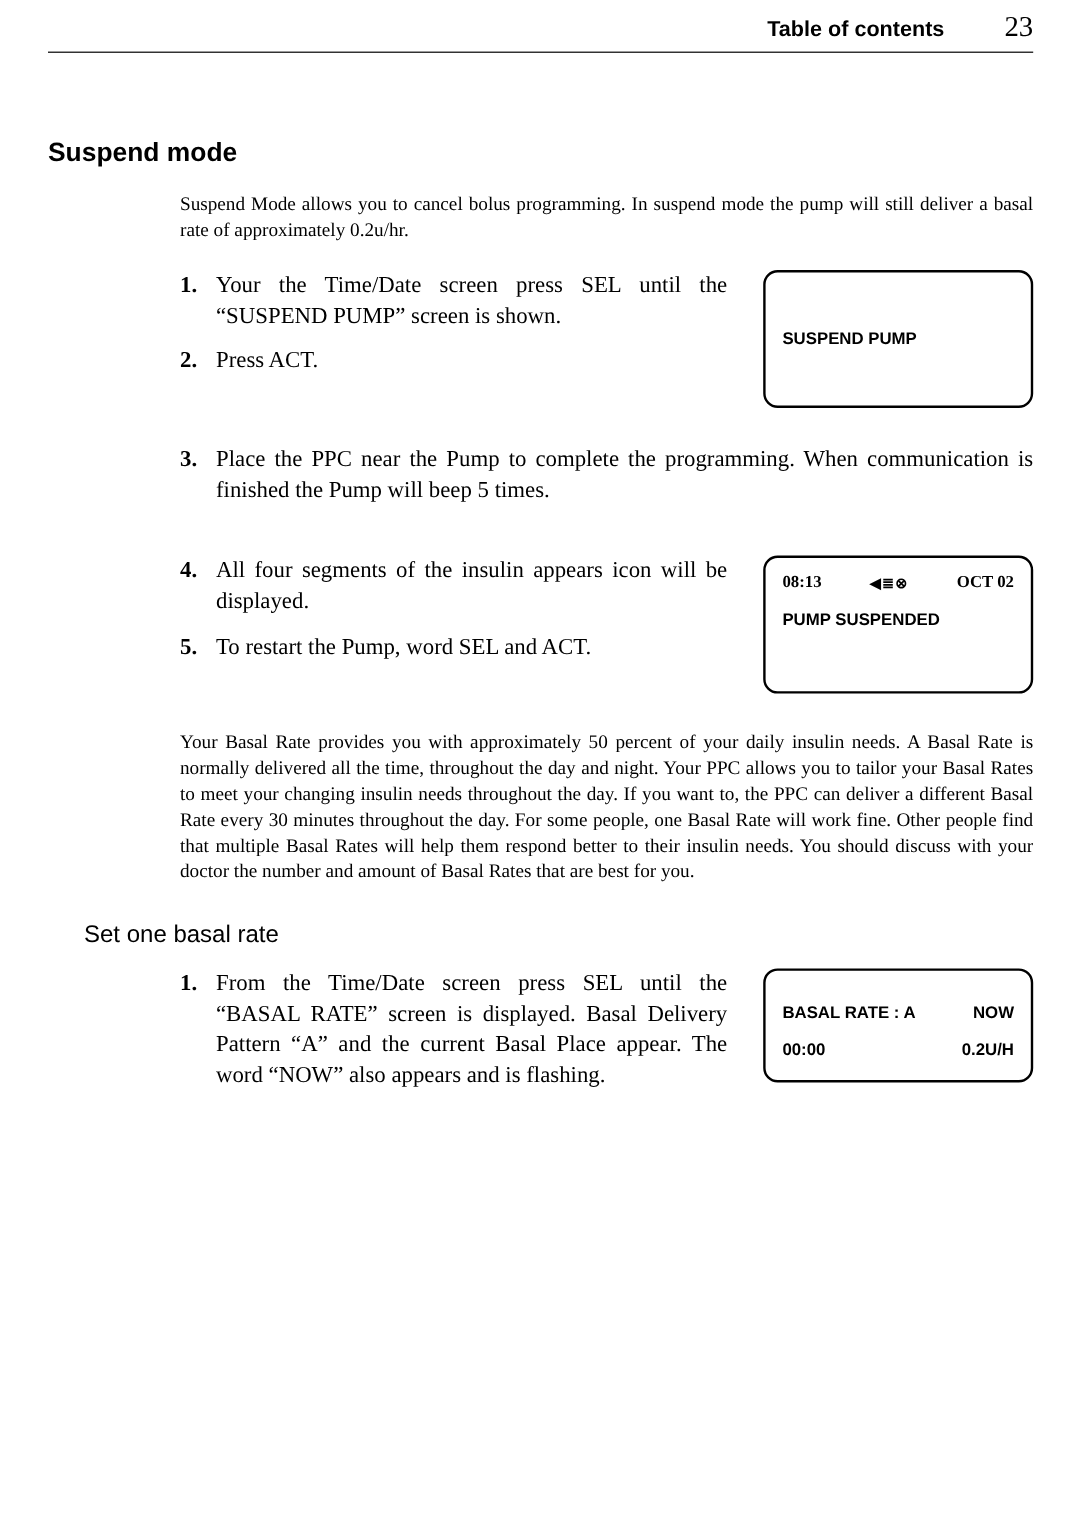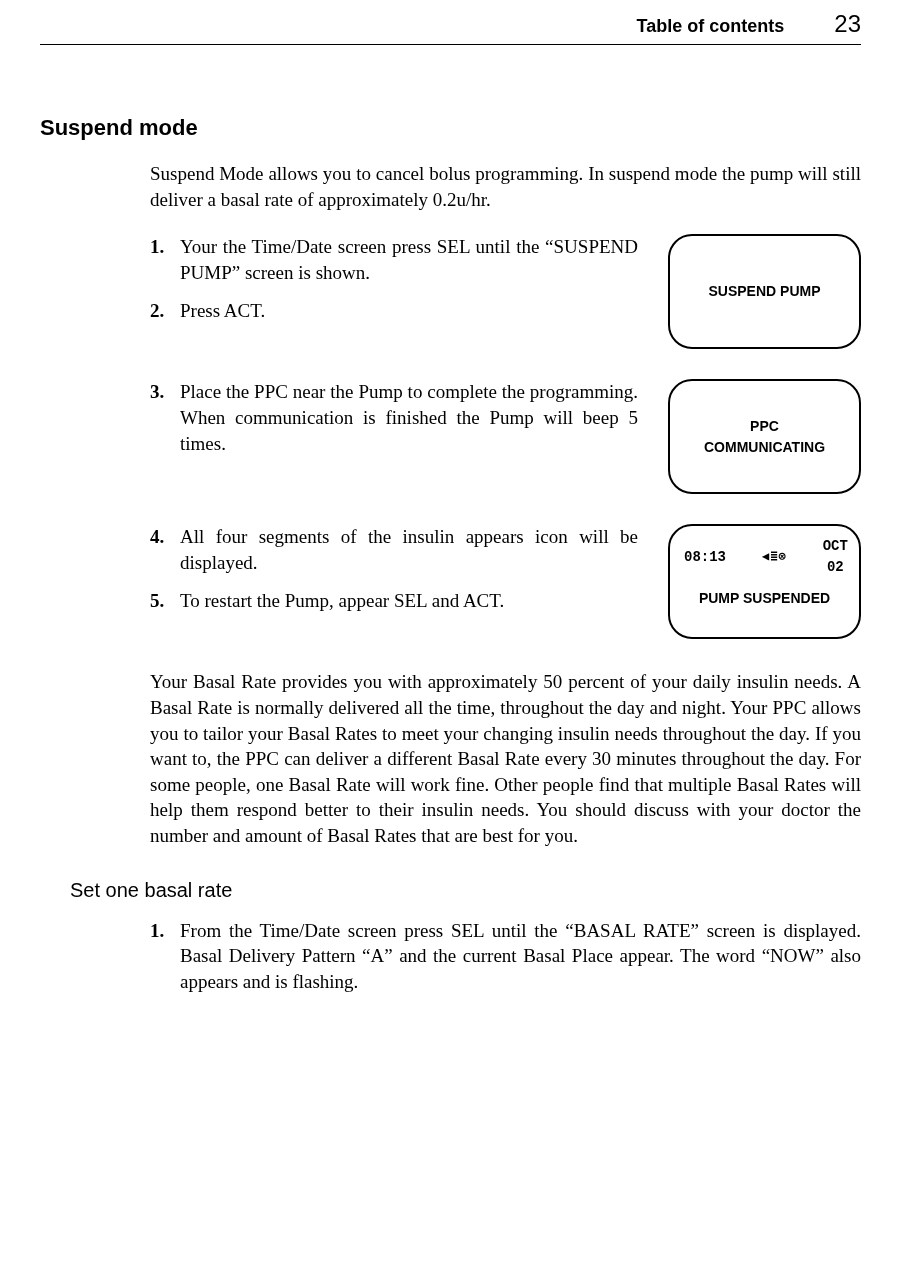--- a/index.html
+++ b/index.html
@@ -23,37 +23,37 @@
     padding-bottom: 6px;
     border-bottom: 1px solid #000;
     margin-bottom: 70px;
   }
   .header-title {
     font-family: Arial, Helvetica, sans-serif;
     font-weight: bold;
     font-size: 18px;
   }
   .header-pagenum {
-    font-family: Liberation Sans, sans-serif;
+    font-family: Liberation Serif, serif;
     font-size: 24px;
   }
   h1.section {
     font-family: Arial, Helvetica, sans-serif;
     font-weight: bold;
     font-size: 22px;
     margin: 0 0 20px 0;
   }
   h2.sub {
     font-family: Arial, Helvetica, sans-serif;
     font-weight: normal;
     font-size: 20px;
     margin: 30px 0 16px 30px;
   }
   p.intro {
-    font-size: 19px;
+    font-size: 16px;
     line-height: 1.35;
     margin: 0 0 22px 110px;
     text-align: justify;
   }
   .step-block {
     display: flex;
     align-items: flex-start;
     gap: 30px;
     margin-left: 110px;
     margin-bottom: 30px;
@@ -69,40 +69,39 @@
     line-height: 1.35;
     margin-bottom: 12px;
     text-align: justify;
   }
   .step-num {
     font-weight: bold;
     min-width: 18px;
   }
   .step-text { flex: 1; }
   .device {
-    width: 193px;
+    width: 225px;
     height: 115px;
     border: 2px solid #000;
-    border-radius: 24px;
+    border-radius: 12px;
     padding: 10px 14px;
     font-family: Arial, Helvetica, sans-serif;
     font-size: 14px;
     font-weight: bold;
     line-height: 1.5;
     display: flex;
     flex-direction: column;
     flex-shrink: 0;
-    text-align: center;
   }
   .device.short { height: 95px; }
   .device .top-row {
     display: flex;
     align-items: center;
     justify-content: space-between;
-    font-family: Liberation Mono, monospace;
+    font-family: Liberation Serif, serif;
     gap: 36px;
   }
   .device .iconset {
     font-size: 12px;
     letter-spacing: 1px;
   }
   .device .mid { margin-top: auto; margin-bottom: auto; }
   .basal-top {
     display: flex;
     justify-content: space-between;
@@ -148,37 +147,31 @@
     </div>
   </div>
 
   <div class="step-block">
     <div class="step-list">
       <div class="step">
         <span class="step-num">3.</span>
         <span class="step-text">Place the PPC near the Pump to complete the programming. When communication is finished the Pump will beep 5 times.</span>
       </div>
     </div>
-    <div class="device">
-      <div class="mid">
-        <div>PPC</div>
-        <div>COMMUNICATING</div>
-      </div>
-    </div>
   </div>
 
   <div class="step-block">
     <div class="step-list">
       <div class="step">
         <span class="step-num">4.</span>
         <span class="step-text">All four segments of the insulin appears icon will be displayed.</span>
       </div>
       <div class="step">
         <span class="step-num">5.</span>
-        <span class="step-text">To restart the Pump, appear SEL and ACT.</span>
+        <span class="step-text">To restart the Pump, word SEL and ACT.</span>
       </div>
     </div>
     <div class="device">
       <div class="top-row lcd-top">
         <span>08:13</span>
         <span class="iconset">◀≣⊗</span>
         <span>OCT 02</span>
       </div>
       <div style="margin-top:10px;">PUMP SUSPENDED</div>
     </div>
@@ -188,15 +181,25 @@
 
   <h2 class="sub">Set one basal rate</h2>
 
   <div class="step-block">
     <div class="step-list">
       <div class="step">
         <span class="step-num">1.</span>
         <span class="step-text">From the Time/Date screen press SEL until the “BASAL RATE” screen is displayed. Basal Delivery Pattern “A” and the current Basal Place appear. The word “NOW” also appears and is flashing.</span>
       </div>
     </div>
+    <div class="device short">
+      <div class="basal-top">
+        <span>BASAL RATE : A</span>
+        <span>NOW</span>
+      </div>
+      <div class="basal-bottom">
+        <span>00:00</span>
+        <span>0.2U/H</span>
+      </div>
+    </div>
   </div>
 
 </div>
 
 </body></html>

